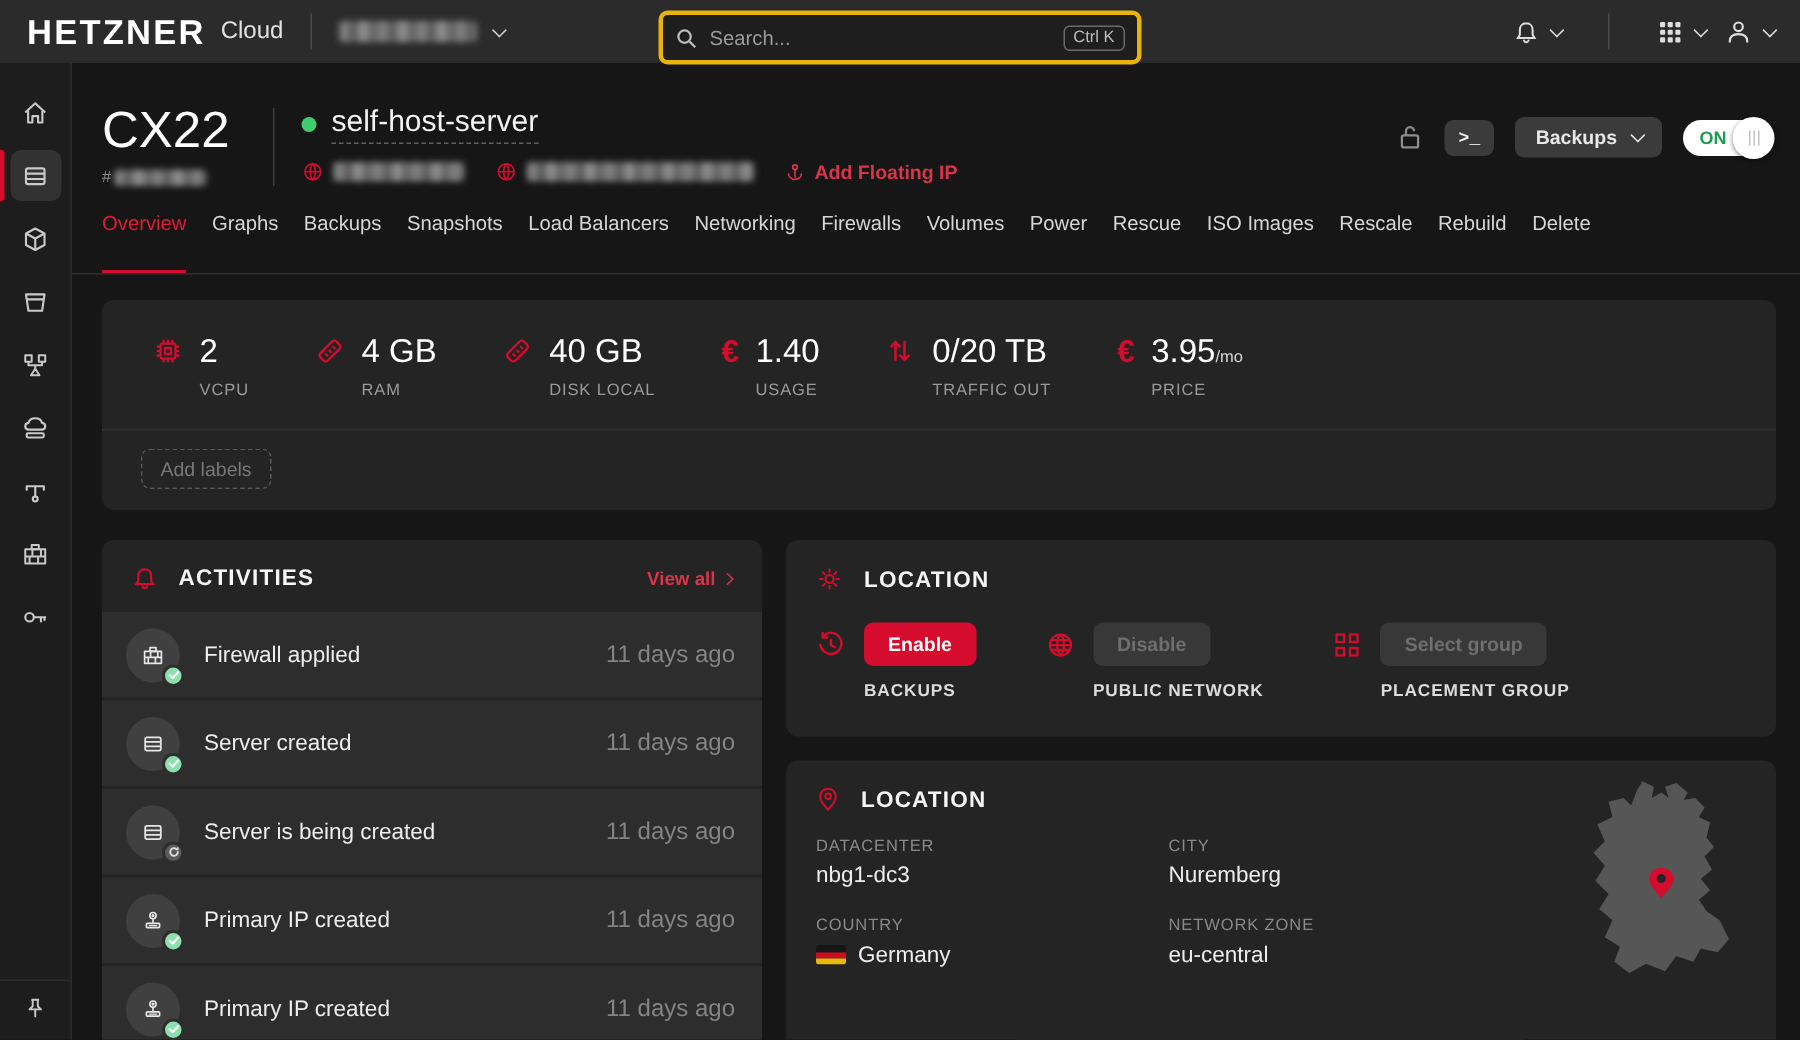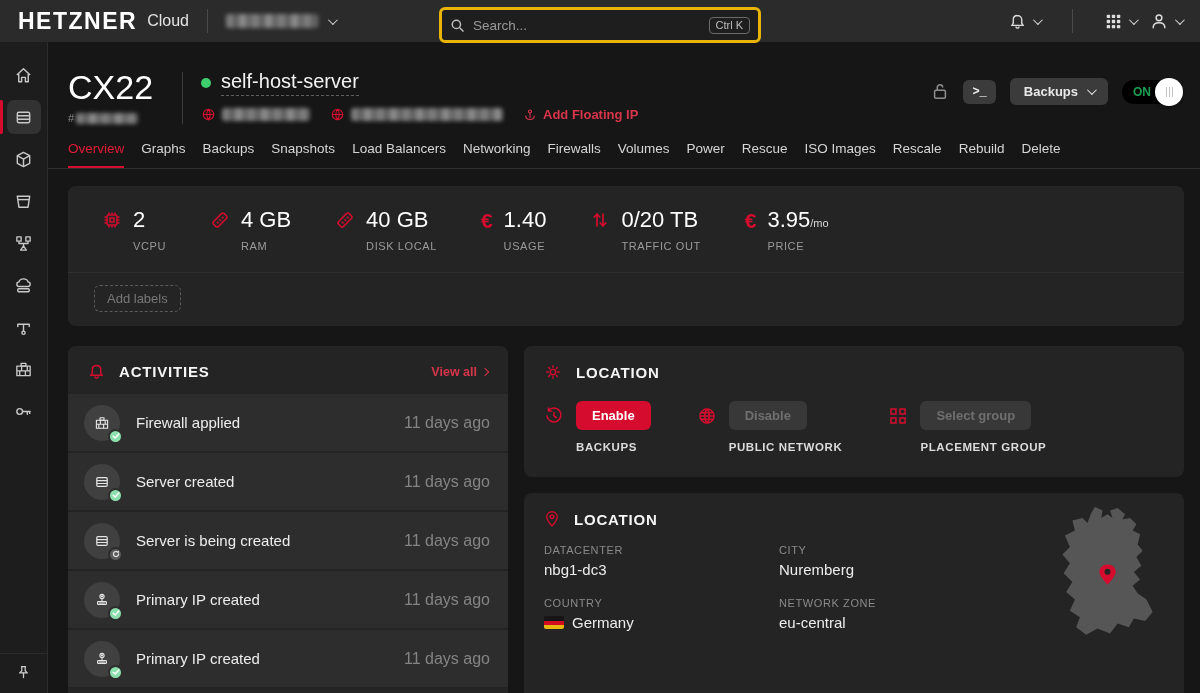--- a/index.html
+++ b/index.html
@@ -60,32 +60,32 @@
   .blur-ip1 { width:88px; height:13px; }
   .blur-ip2 { width:152px; height:13px; }
   .red-link { color:#d8344a; font-size:13px; font-weight:600; cursor:pointer; display:flex;
     align-items:center; gap:6px; }
   .hdr-controls { margin-left:auto; display:flex; align-items:center; gap:14px; padding-top:8px; }
   .lock-btn { color:#8d8d8d; cursor:pointer; display:flex; }
   .console-btn { background:#3b3b3b; border-radius:6px; padding:5px 9px; color:#efefef; cursor:pointer;
     font-family:"Liberation Mono","DejaVu Sans Mono",monospace; font-size:12px; font-weight:700; }
   .actions-btn { background:#3b3b3b; border-radius:6px; padding:6px 14px; color:#e8e8e8; font-size:13px;
     font-weight:600; cursor:pointer; display:flex; align-items:center; gap:9px; }
-  .power-toggle { position:relative; width:58px; height:24px; background:#000000; border-radius:13px;
+  .power-toggle { position:relative; width:58px; height:24px; background:#ffffff; border-radius:13px;
     cursor:pointer; display:flex; align-items:center; }
   .power-label { font-size:12px; font-weight:700; color:#1d9e50; margin-left:11px; }
   .power-handle { position:absolute; right:-3px; top:-2px; width:28px; height:28px; background:#fff;
     border-radius:50%; box-shadow:0 1px 3px rgba(0,0,0,.5); display:flex; align-items:center;
     justify-content:center; gap:2px; }
   .power-handle i { display:block; width:1px; height:10px; background:#c2c2c2; }
 
   
   .tabs { display:flex; gap:17px; padding:0 20px; margin-top:17px; border-bottom:1px solid #303030;
     align-items:flex-end; }
-  .tab { font-size:13.5px; color:#d6d6d6; padding-bottom:10px; cursor:pointer; white-space:nowrap;
+  .tab { font-size:13.5px; color:#d6d6d6; padding-bottom:24px; cursor:pointer; white-space:nowrap;
     border-bottom:2px solid transparent; }
   .tab.active { color:#e11b35; border-bottom-color:#d50c2d; }
 
   
   .panel { background:#242424; border-radius:8px; }
   .stats-panel { margin:17px 16px 0 20px; }
   .stats-row { display:flex; align-items:center; gap:44px; padding:22px 18px 20px 34px; }
   .stat { display:flex; align-items:flex-start; gap:11px; }
   .stat-icon { color:#d50c2d; padding-top:2px; }
   .stat-euro { font-size:21px; font-weight:700; color:#d50c2d; line-height:1; padding-top:2px; }

